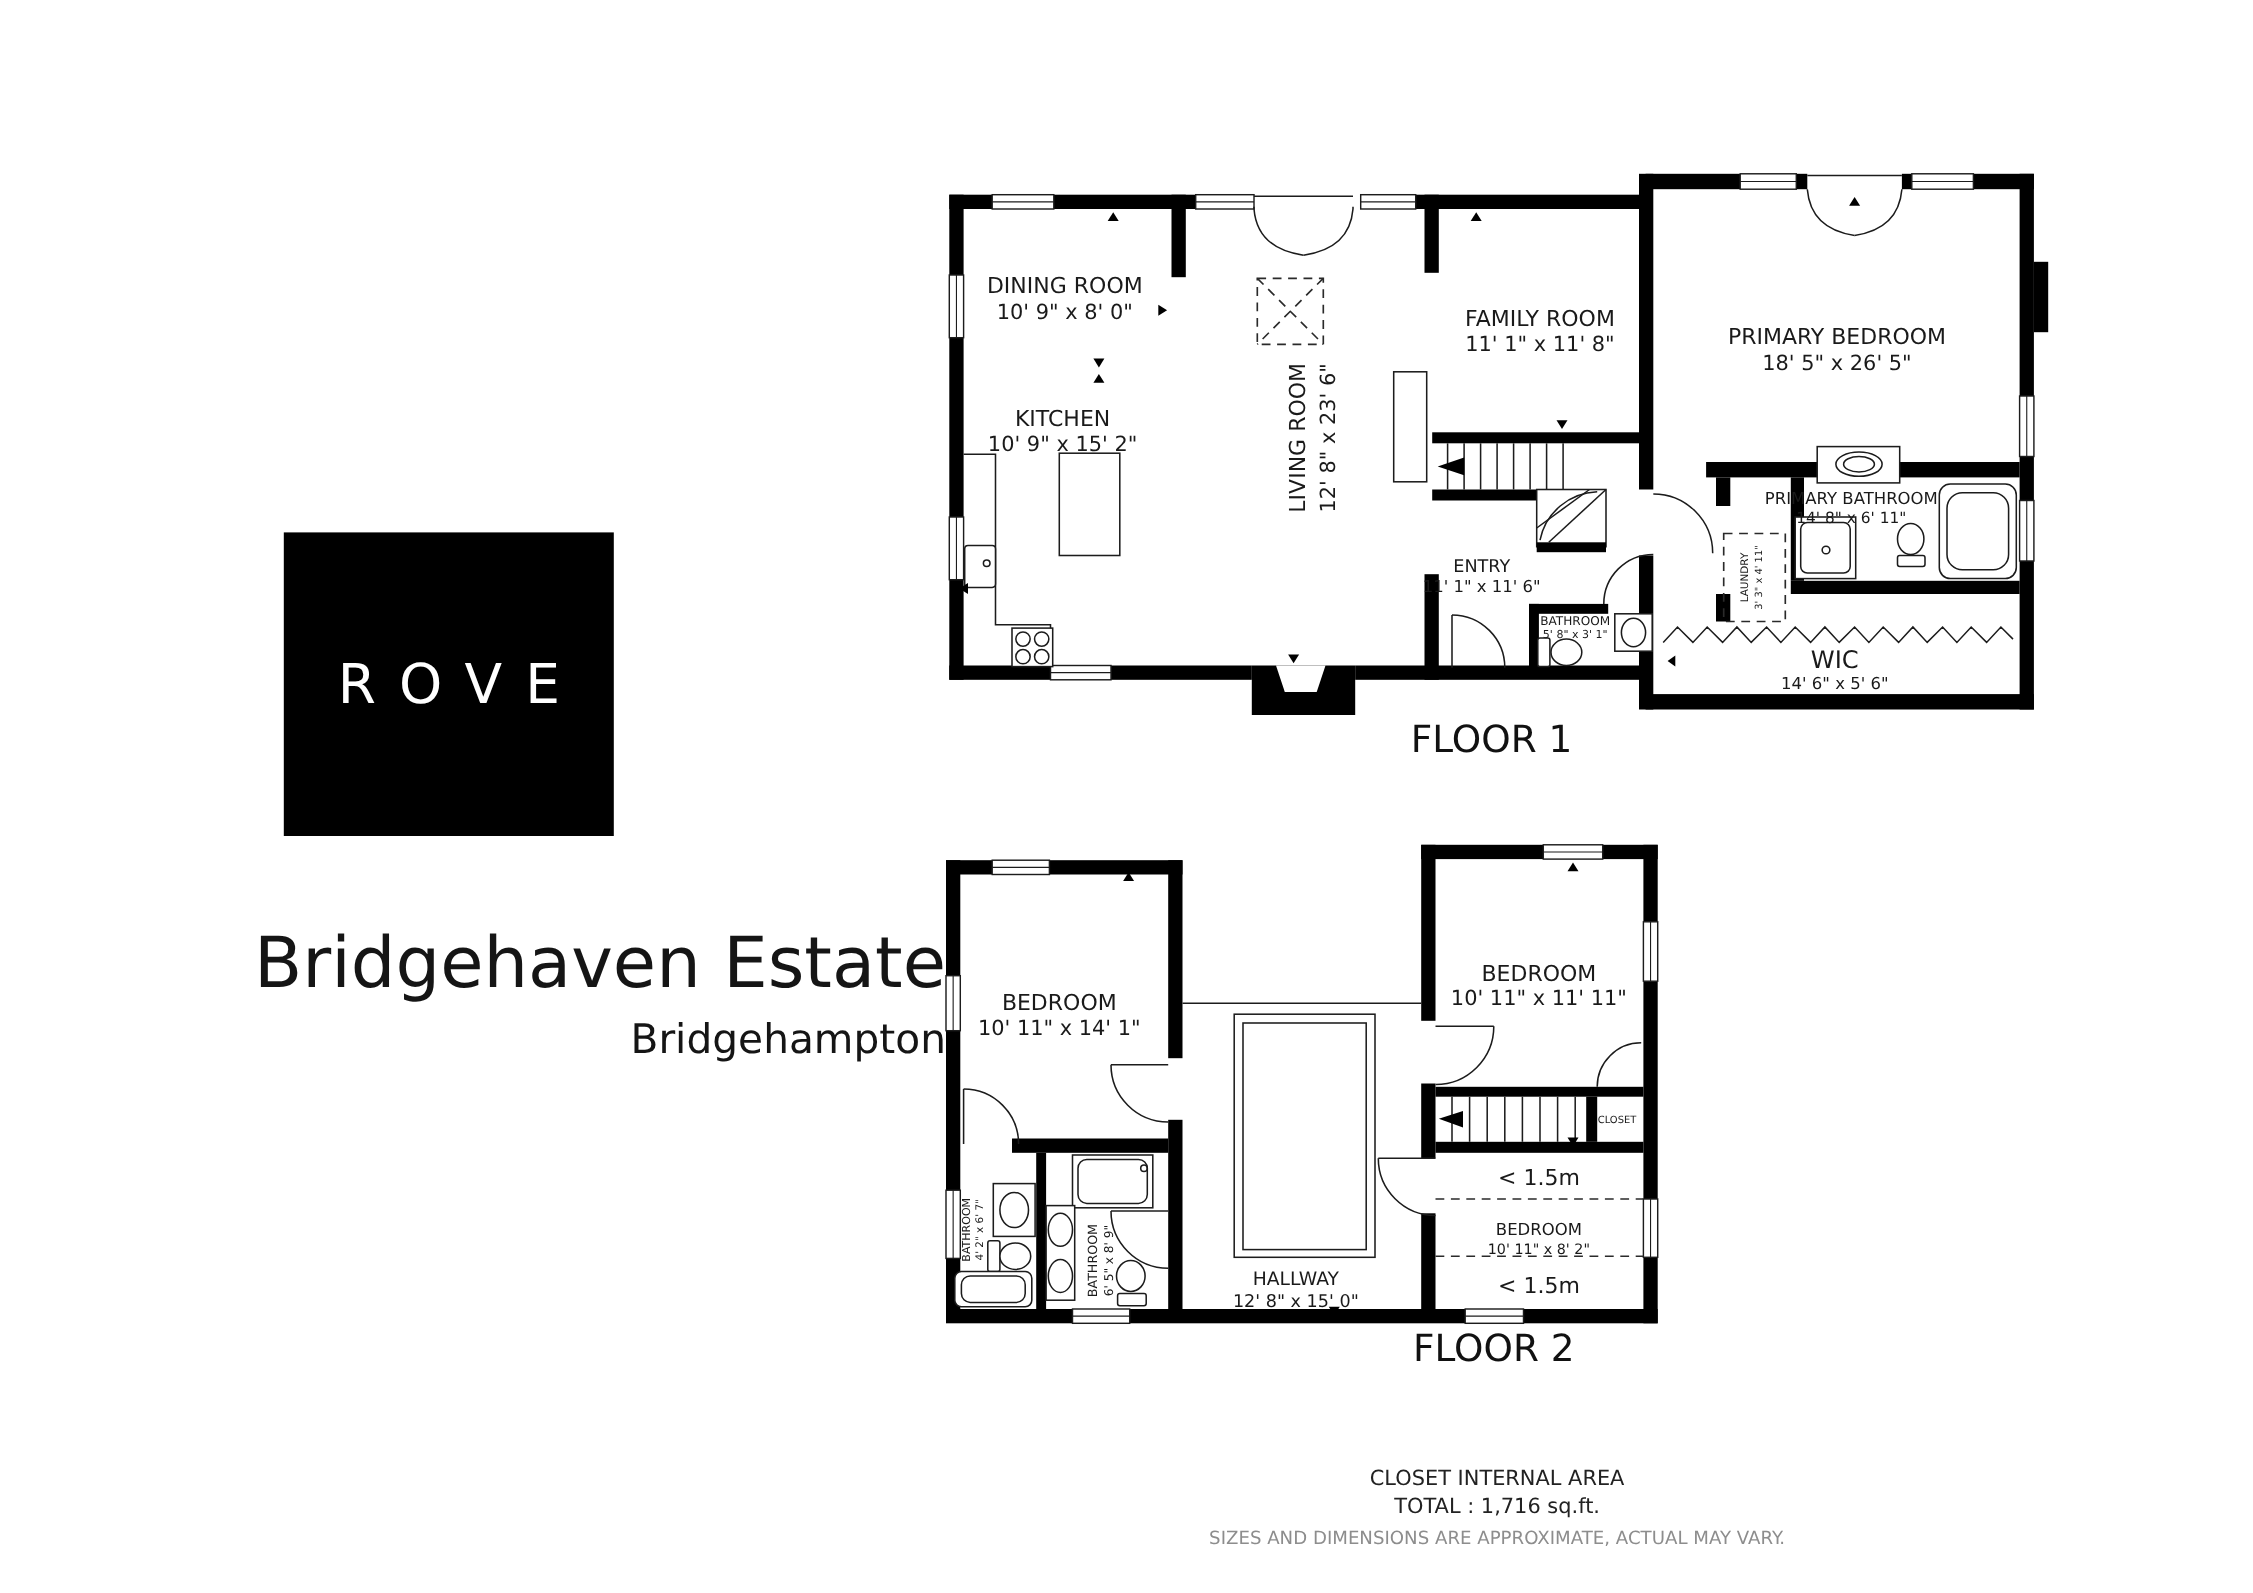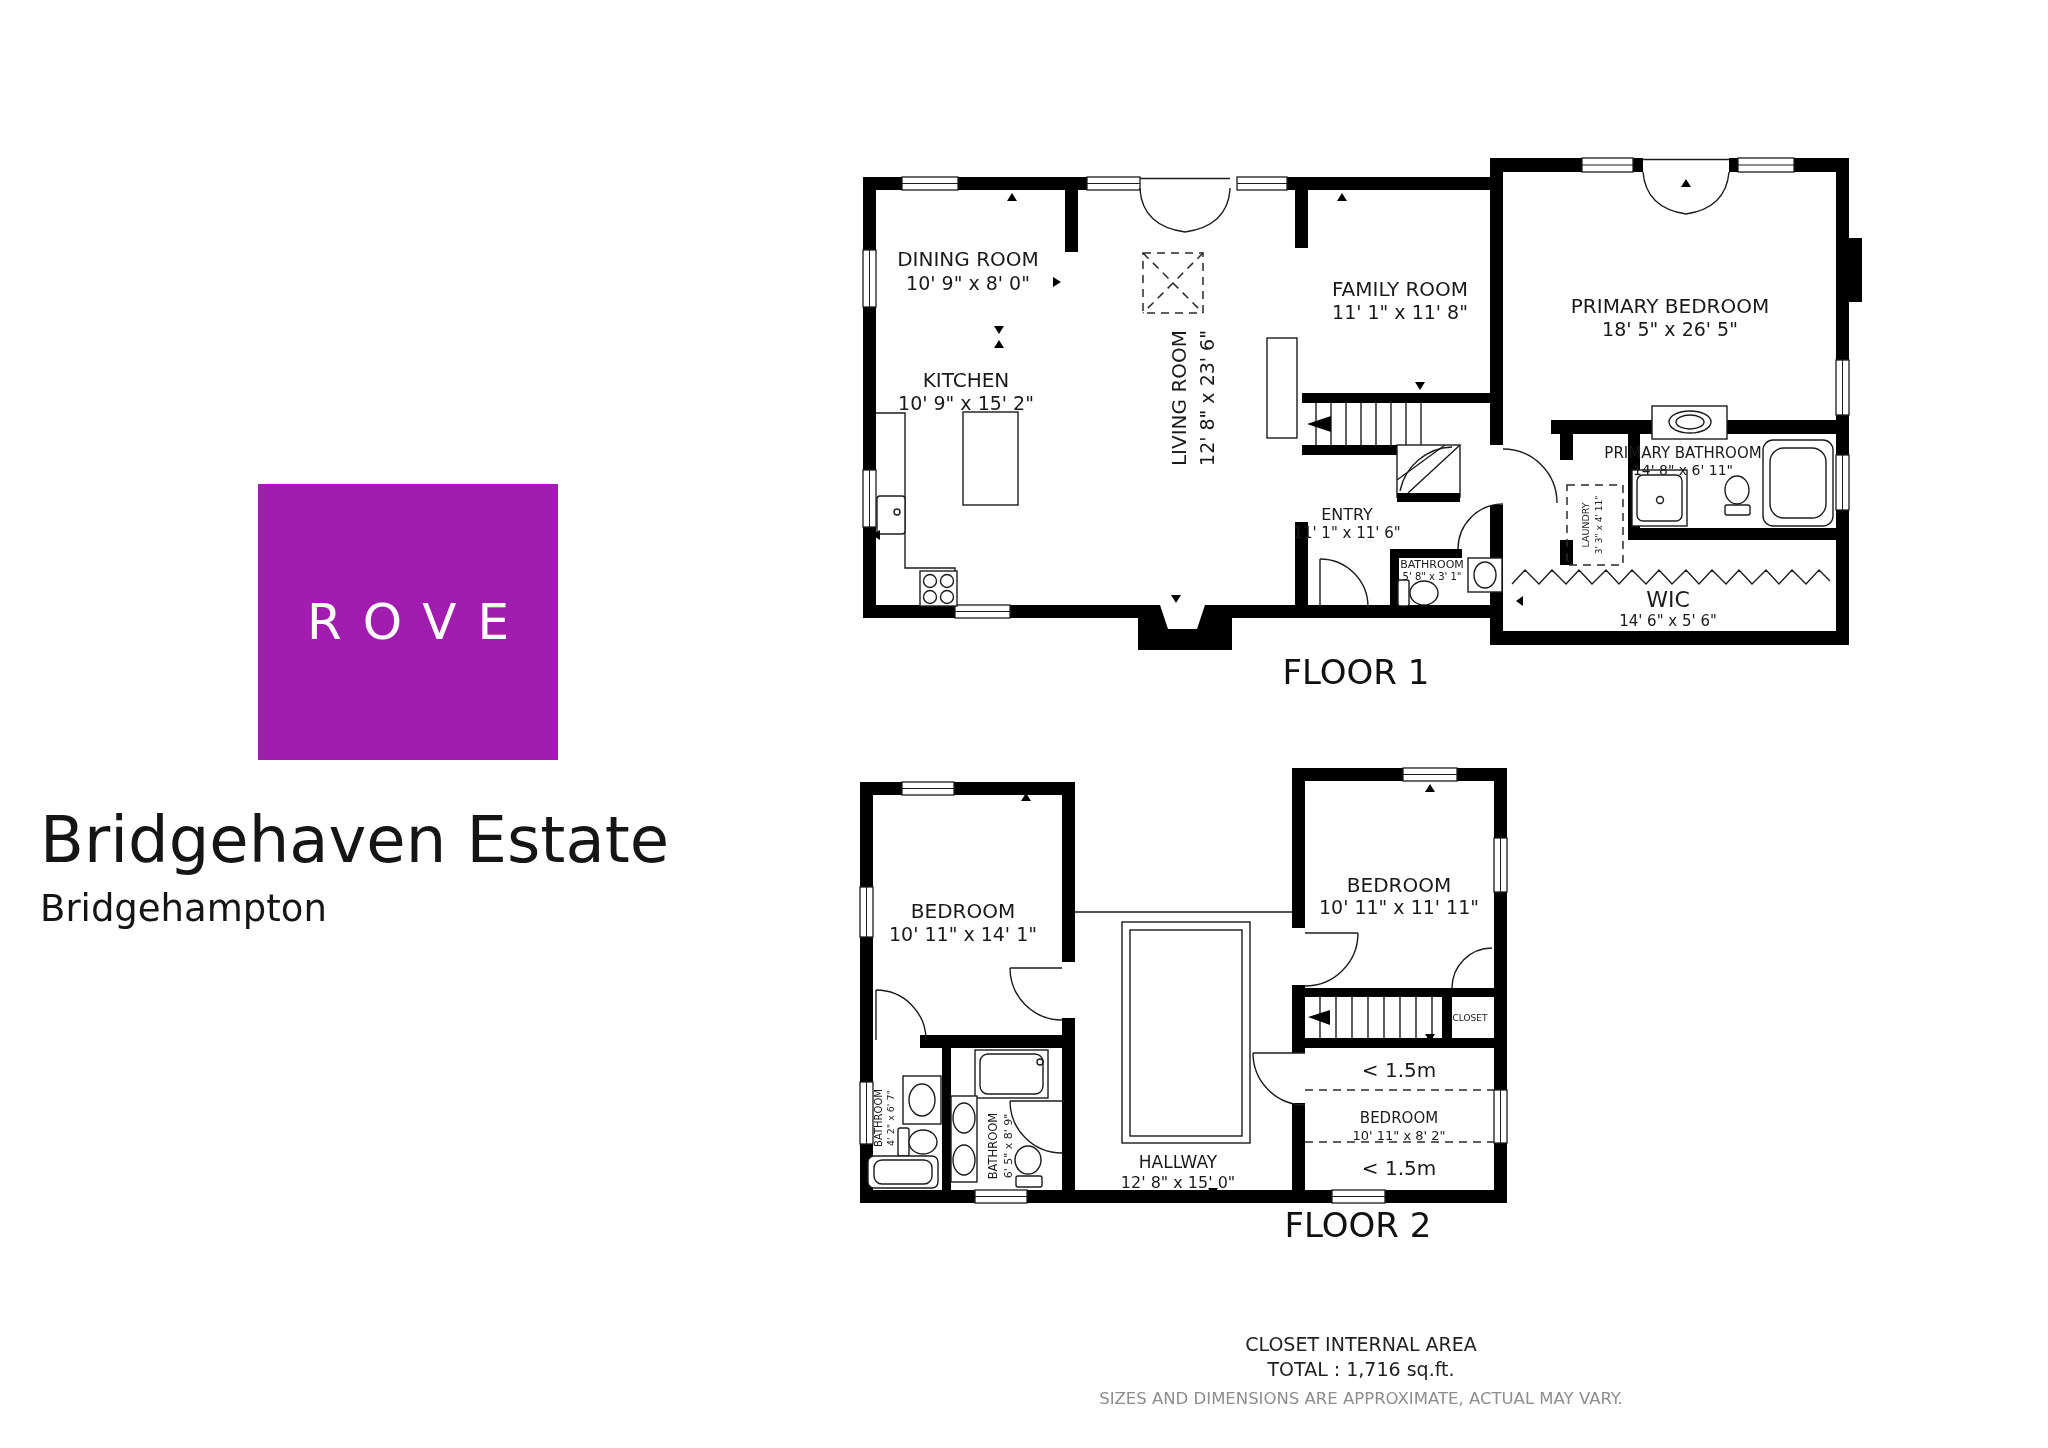--- a/index.html
+++ b/index.html
@@ -1,22 +1,22 @@
 <!DOCTYPE html>
 <html><head>
 <meta charset="utf-8">
 <style>
   html,body{margin:0;padding:0;background:#fff;}
   body{width:2048px;height:1448px;position:relative;overflow:hidden;
        font-family:"DejaVu Sans",sans-serif;color:#1a1a1a;}
   .logo{position:absolute;left:258px;top:484px;width:300px;height:276px;
-        background:#a21caf;display:flex;align-items:center;justify-content:center;}
+        background:#000000;display:flex;align-items:center;justify-content:center;}
   .logo span{color:#fff;font-size:50px;font-weight:400;letter-spacing:.42em;
         text-indent:.42em;font-family:"DejaVu Sans",sans-serif;}
-  .title-block{position:absolute;left:40px;top:800px;width:820px;text-align:left;}
+  .title-block{position:absolute;left:40px;top:836px;width:820px;text-align:right;}
   .title-block h1{margin:0;font-size:64px;line-height:80px;font-weight:500;
         font-family:"DejaVu Sans",sans-serif;color:#151515;}
   .title-block h2{margin:0;font-size:37px;line-height:58px;font-weight:400;color:#151515;}
   svg{position:absolute;}
   svg text{font-family:"DejaVu Sans",sans-serif;fill:#1a1a1a;}
   .room-name{font-size:20px;}
   .room-dims{font-size:19px;}
   .floor-label{font-size:34px;fill:#111;}
   .footer{position:absolute;left:861px;top:1332px;width:1000px;text-align:center;
         font-size:19px;line-height:25px;color:#222;}

